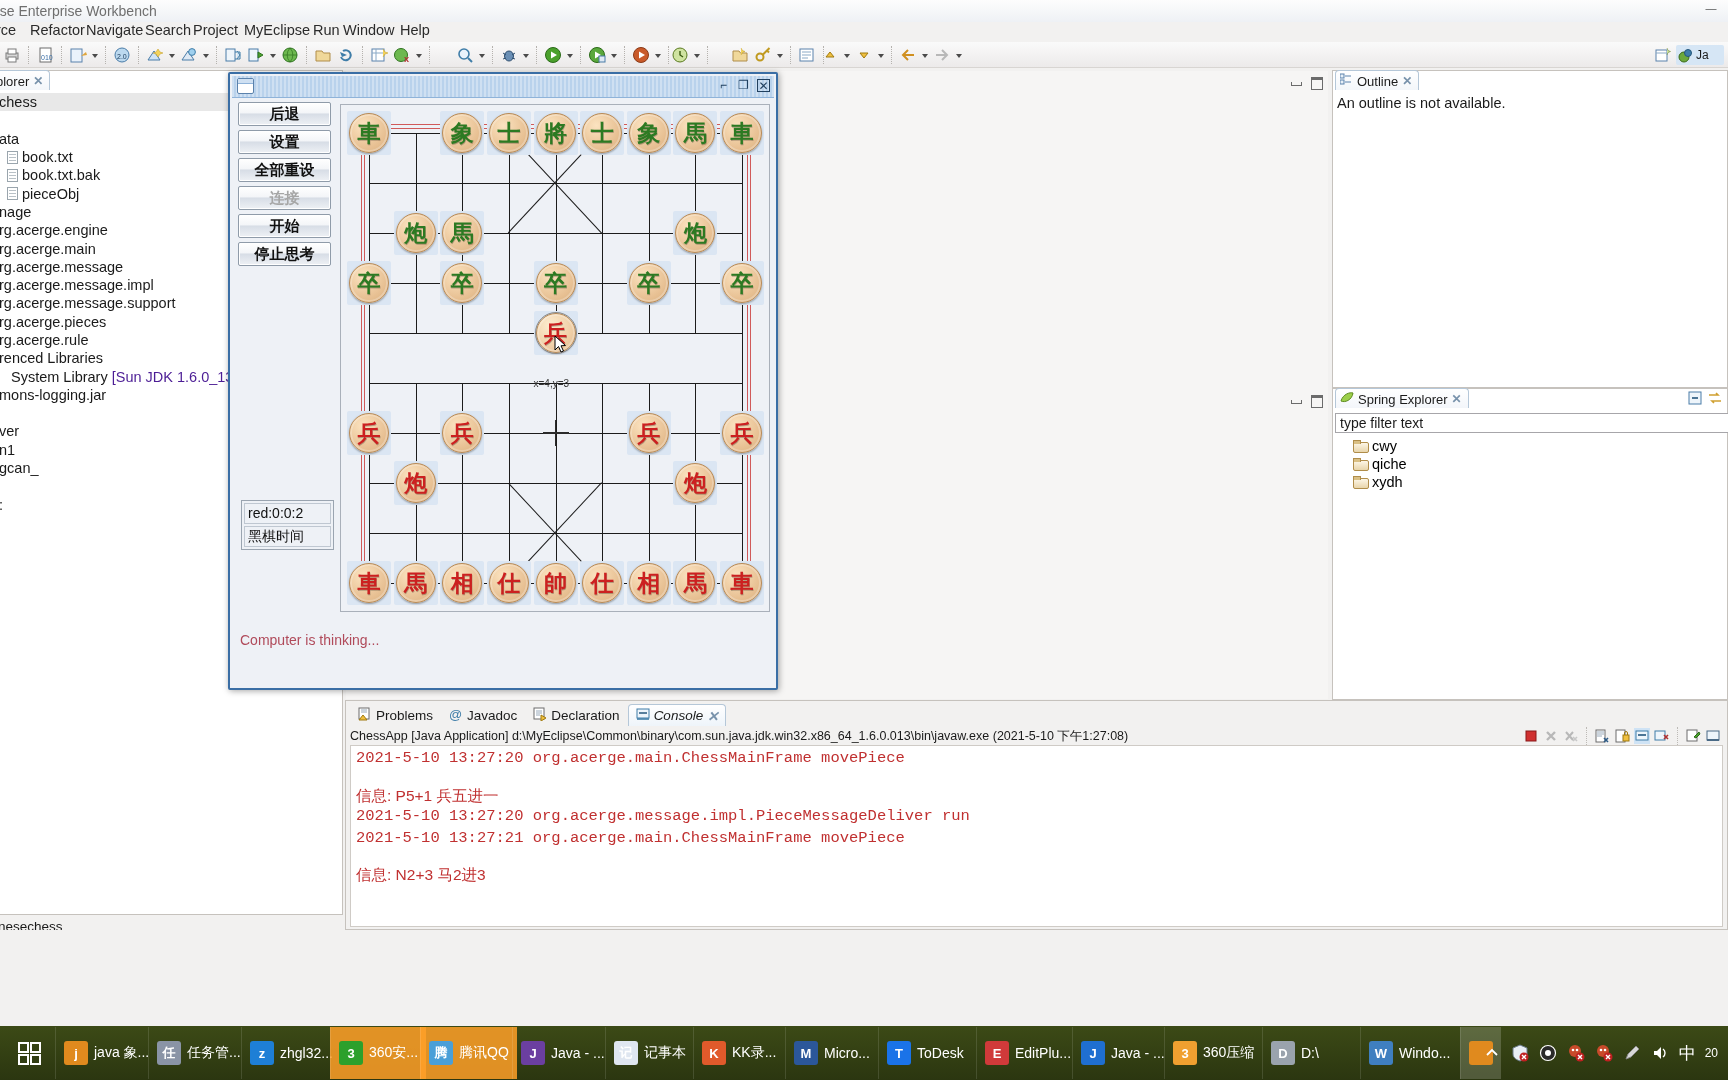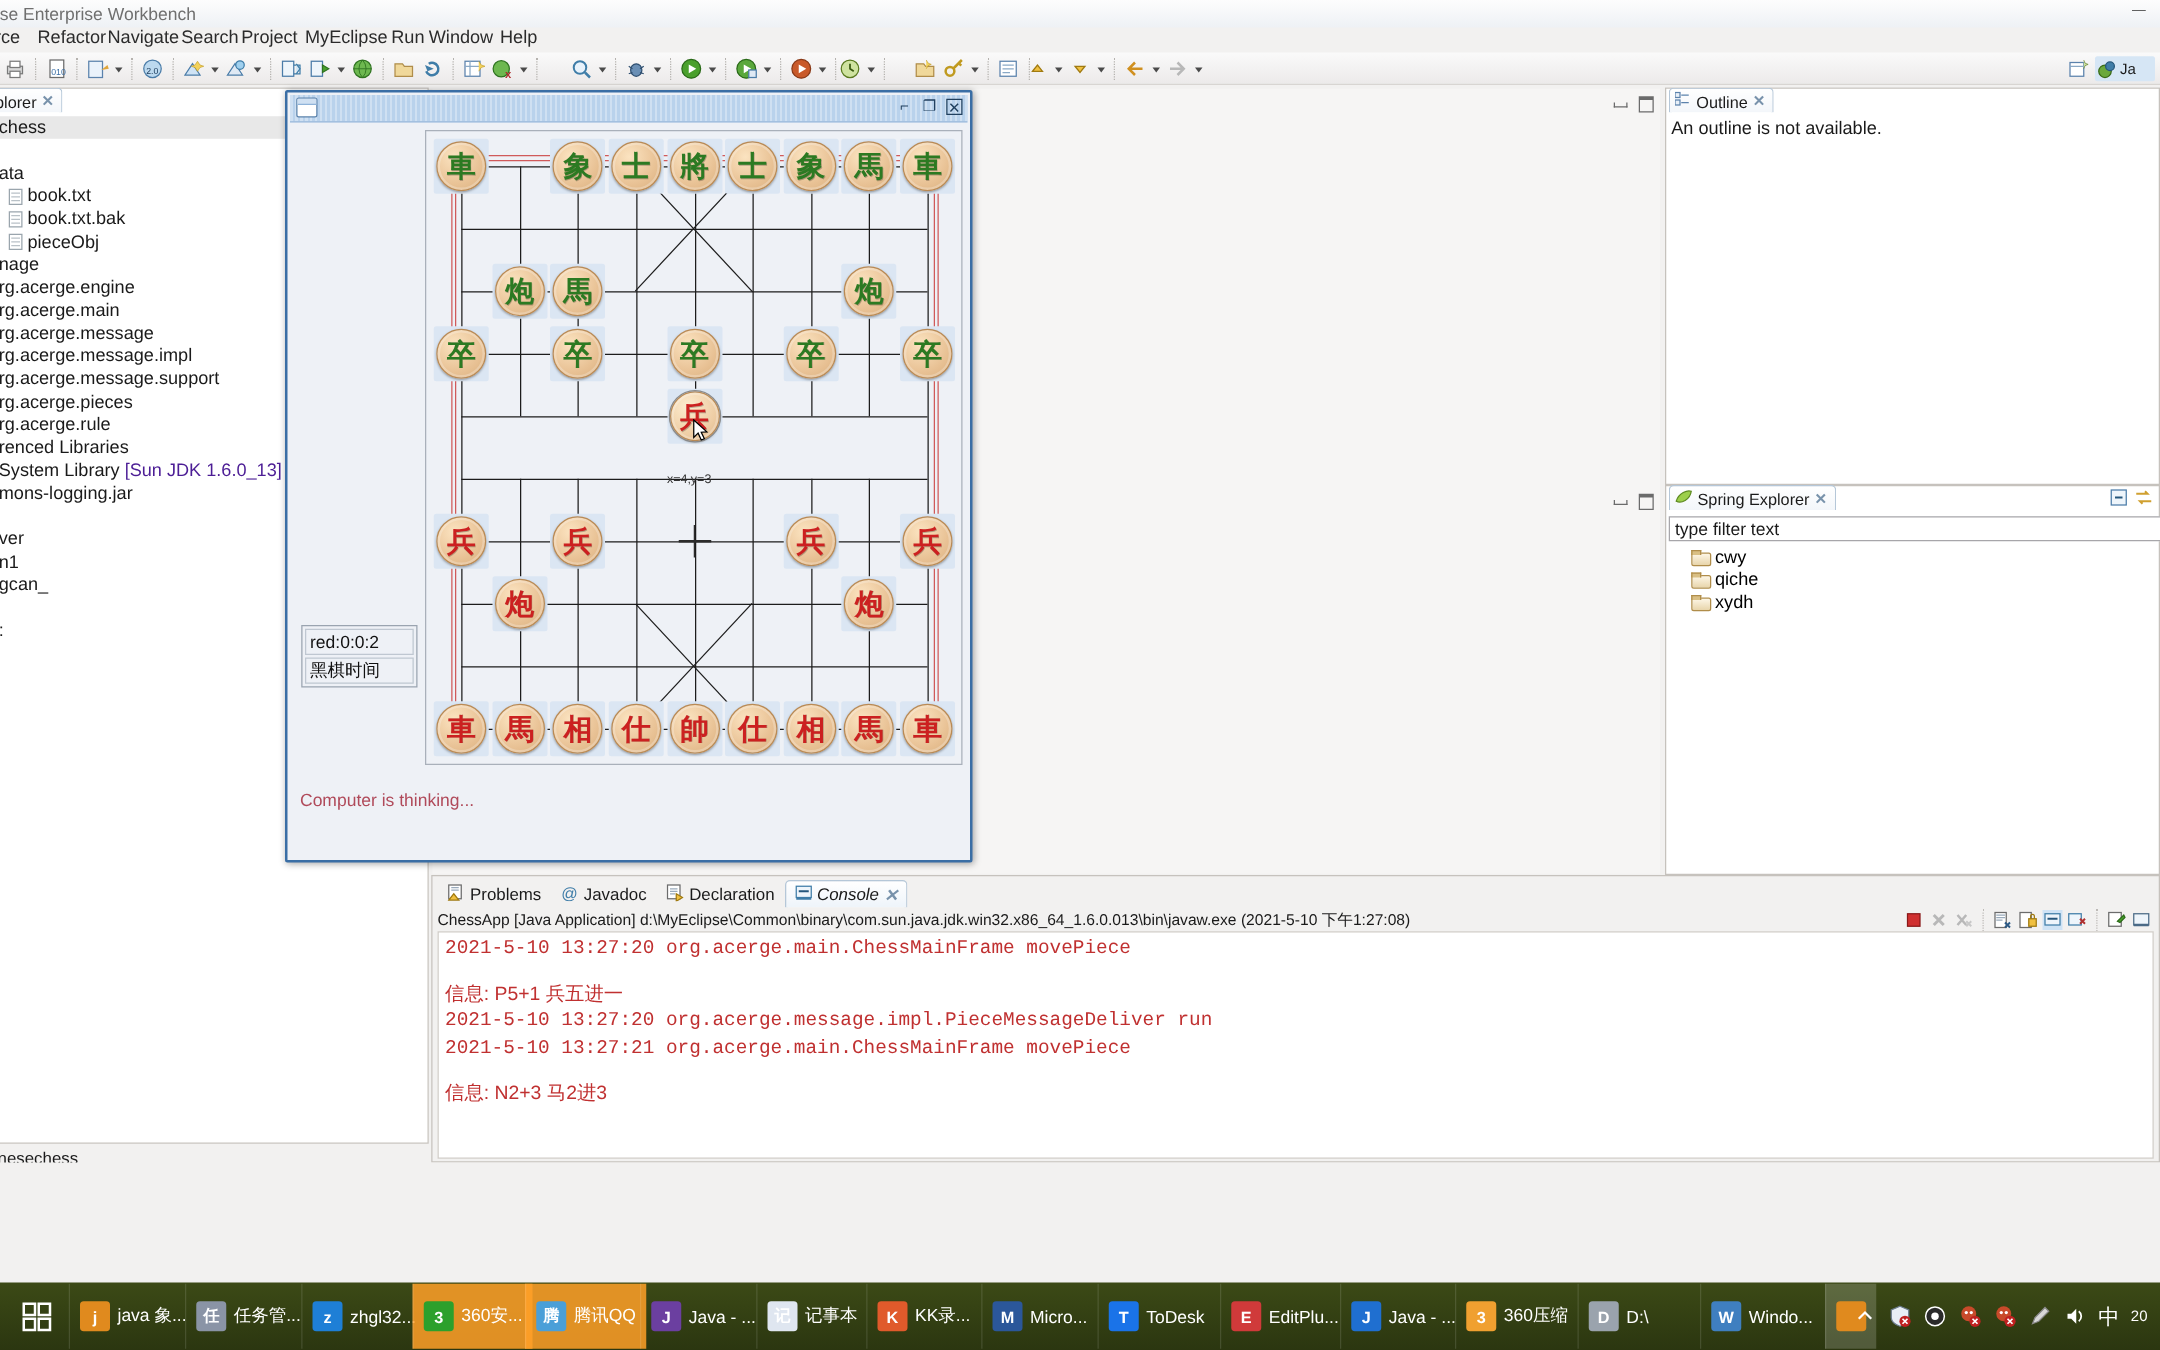--- a/index.html
+++ b/index.html
@@ -452,21 +452,21 @@
         </div>
         <div class="trow" style="padding-left: 0px;">
           <span class="lbl">rg.acerge.pieces</span>
         </div>
         <div class="trow" style="padding-left: 0px; text-align: center;">
           <span class="lbl">rg.acerge.rule</span>
         </div>
         <div class="trow" style="padding-left: 0px;">
           <span class="lbl">renced Libraries</span>
         </div>
-        <div class="trow" style="padding-left: 0px;">
+        <div class="trow" style="padding-left: 12px;">
           <span class="lbl">System Library</span>
           <span class="gray"> [Sun JDK 1.6.0_13]</span>
         </div>
         <div class="trow" style="padding-left: 0px;">
           <span class="lbl">mons-logging.jar</span>
         </div>
         <div class="trow" style="padding-left: 0px;">
           <span class="lbl"></span>
         </div>
         <div class="trow" style="padding-left: 0px;">
@@ -660,20 +660,28 @@
   <div id="chessTitle">
     <div class="ico"></div>
     <div class="btns">
       <div class="cwb">⌐</div>
       <div class="cwb">❐</div>
       <div class="cwb" style="border:1px solid #21405f;">✕</div>
     </div>
   </div>
 
   <div id="chessLeft">
+    <div id="chessButtons">
+        <div class="gbtn">后退</div>
+        <div class="gbtn">设置</div>
+        <div class="gbtn">全部重设</div>
+        <div class="gbtn disabled">连接</div>
+        <div class="gbtn">开始</div>
+        <div class="gbtn">停止思考</div>
+      </div>
     <div id="timeBox">
       <div class="tfield">red:0:0:2</div>
       <div class="tfield">黑棋时间</div>
     </div>
   </div>
 
   <div id="thinking">Computer is thinking...</div>
 
   <div id="boardWrap">
     <div id="board">

